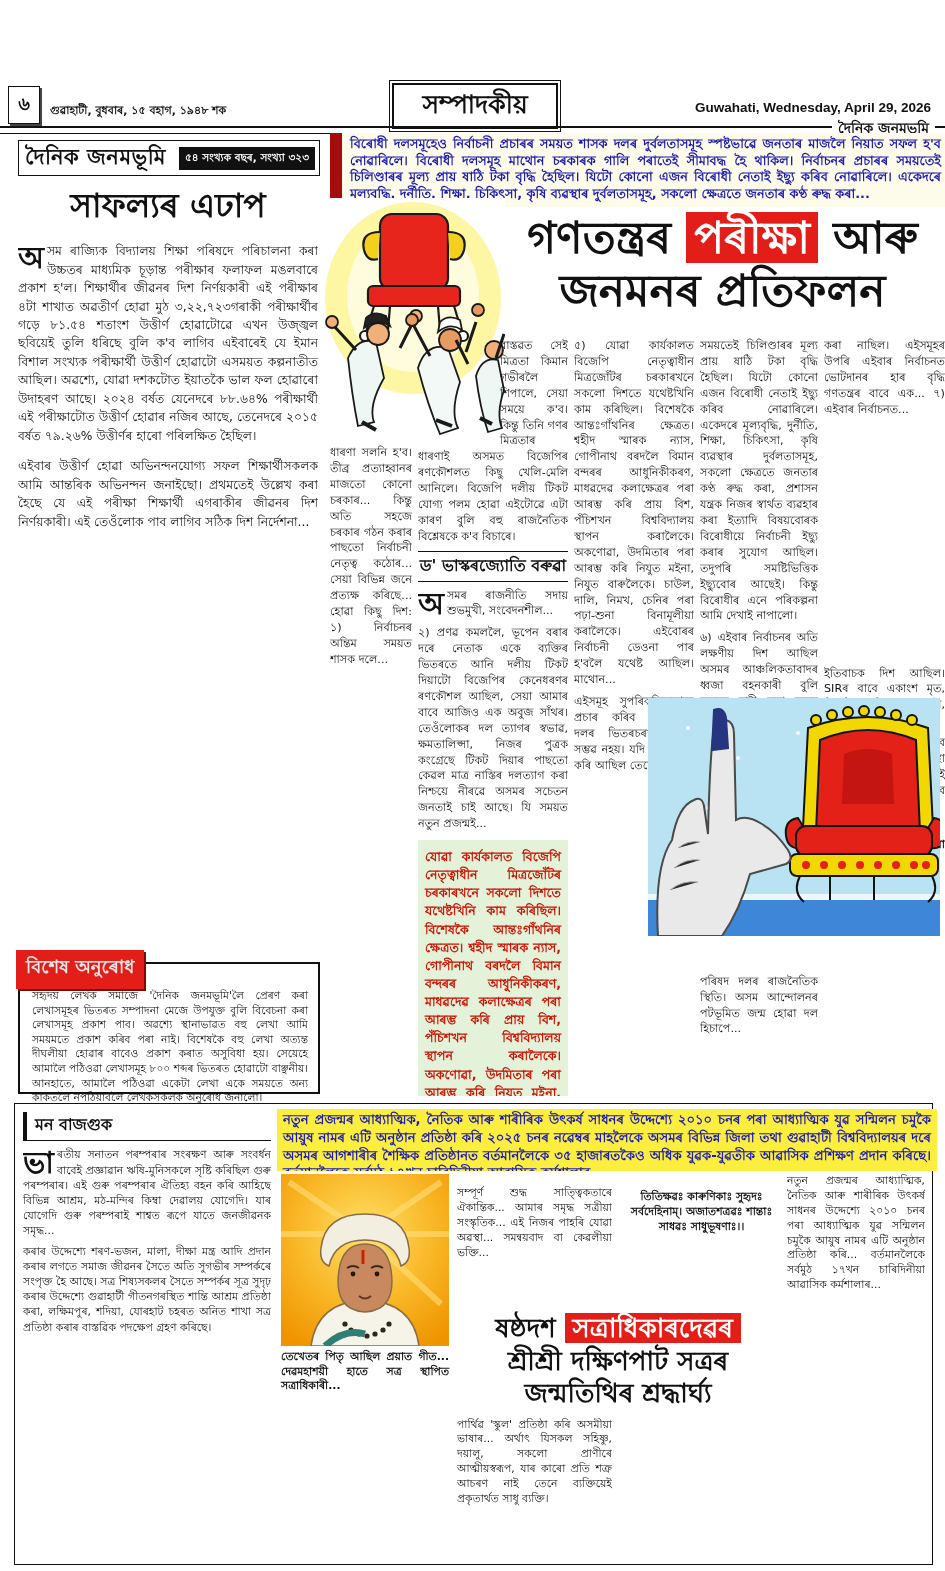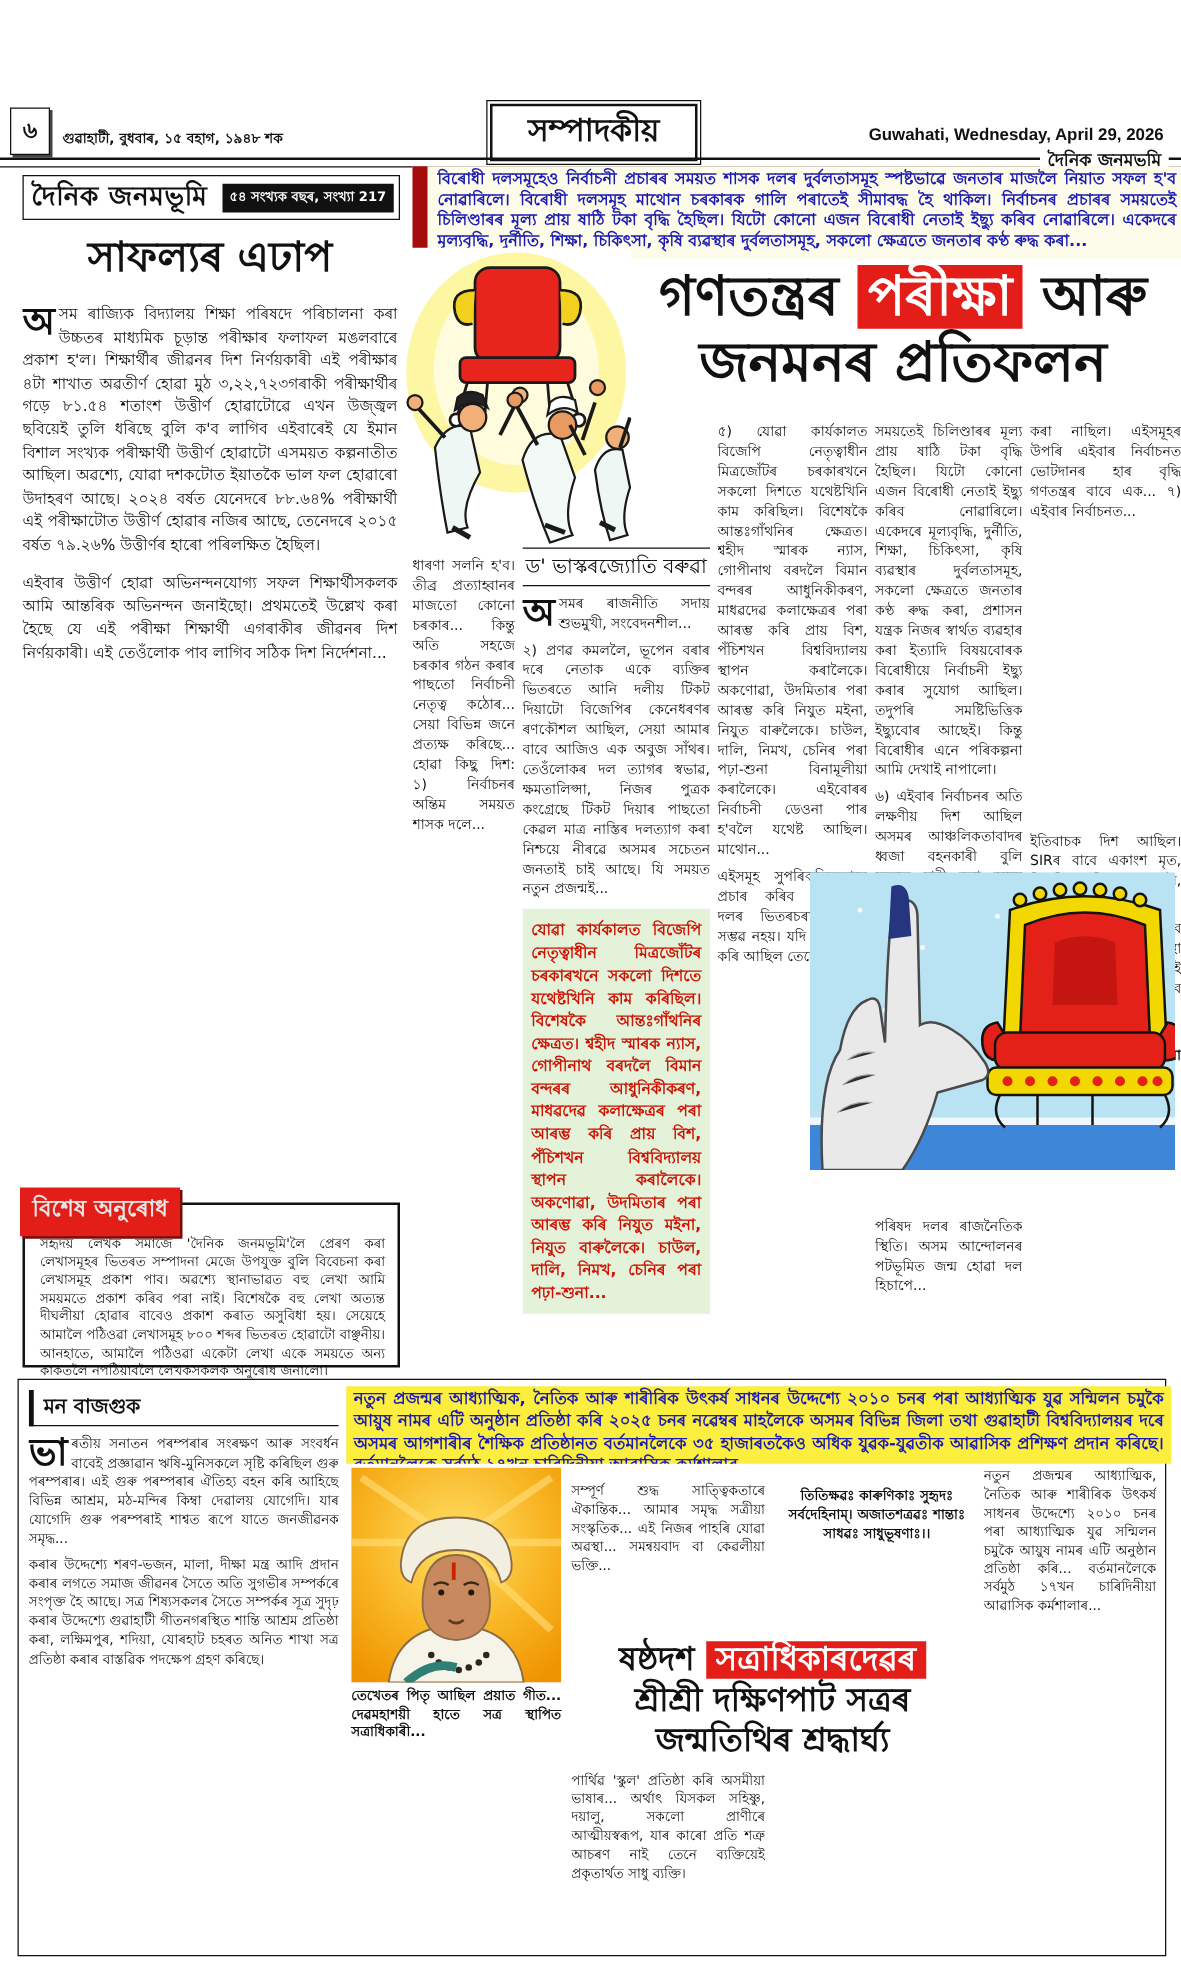--- a/index.html
+++ b/index.html
@@ -29,21 +29,21 @@
   .req-sign{text-align:right;font-weight:bold;font-size:11px;margin:2px 12px 0 0;}
   
   .banner{left:330px;top:133px;width:615px;height:74px;background:#fdfbe9;display:flex;}
   .banner-bar{width:12px;background:#a50d0d;flex:none;}
   .banner-text{padding:3px 4px 0 8px;font-size:12.8px;font-weight:bold;color:#1b1bb2;line-height:1.3;text-align:justify;}
   
   .cartoon{left:318px;top:198px;width:187px;height:237px;}
   .main-headline{left:500px;top:212px;width:445px;text-align:center;font-weight:bold;line-height:1.2;}
   .mh-line{font-size:44px;}
   .hl-red{background:#e31e18;color:#fff;padding:0 8px;}
-  .byline{font-size:16px;font-weight:normal;border-top:1.5px solid #111;border-bottom:1.5px solid #111;
+  .byline{font-size:16px;font-weight:bold;border-top:1.5px solid #111;border-bottom:1.5px solid #111;
     padding:3px 0;margin:6px 0;text-align:center;}
   .col{position:absolute;top:338px;height:758px;font-size:11.2px;line-height:1.42;text-align:justify;overflow:hidden;}
   .col p{margin:0 0 6px 0;}
   .c0{left:330px;width:82px;top:445px;height:650px;}
   .c1{left:418px;width:150px;}
   .c2{left:574px;width:120px;}
   .c3{left:700px;width:118px;}
   .c4{left:824px;width:121px;}
   .cartoon-indent{float:left;width:82px;height:100px;}
   .quote-box{background:#e4f2da;color:#cc1504;font-weight:bold;font-size:12.5px;line-height:1.45;
@@ -79,21 +79,21 @@
 <div class="abs date-as">গুৱাহাটী, বুধবাৰ, ১৫ বহাগ, ১৯৪৮ শক</div>
 <div class="abs section-box">
   <span>সম্পাদকীয়</span>
 </div>
 <div class="abs date-en">Guwahati, Wednesday, April 29, 2026</div>
 <div class="abs toprule"></div>
 <div class="abs plate-label">দৈনিক জনমভূমি</div>
 
 <div class="abs ed-titlebox">
   <span class="ed-masthead">দৈনিক জনমভূমি</span>
-  <span class="ed-issue">৫৪ সংখ্যক বছৰ, সংখ্যা 217</span>
+  <span class="ed-issue">৫৪ সংখ্যক বছৰ, সংখ্যা ৩২৩</span>
 </div>
 <div class="abs ed-headline">সাফল্যৰ এঢাপ</div>
 <div class="abs ed-body">
   <p><span class="dropcap">অ</span><span>সম ৰাজ্যিক বিদ্যালয় শিক্ষা পৰিষদে পৰিচালনা কৰা উচ্চতৰ মাধ্যমিক চূড়ান্ত পৰীক্ষাৰ ফলাফল মঙলবাৰে প্ৰকাশ হ'ল। শিক্ষাৰ্থীৰ জীৱনৰ দিশ নিৰ্ণয়কাৰী এই পৰীক্ষাৰ ৪টা শাখাত অৱতীৰ্ণ হোৱা মুঠ ৩,২২,৭২৩গৰাকী পৰীক্ষাৰ্থীৰ গড়ে ৮১.৫৪ শতাংশ উত্তীৰ্ণ হোৱাটোৱে এখন উজ্জ্বল ছবিয়েই তুলি ধৰিছে বুলি ক'ব লাগিব এইবাৰেই যে ইমান বিশাল সংখ্যক পৰীক্ষাৰ্থী উত্তীৰ্ণ হোৱাটো এসময়ত কল্পনাতীত আছিল। অৱশ্যে, যোৱা দশকটোত ইয়াতকৈ ভাল ফল হোৱাৰো উদাহৰণ আছে। ২০২৪ বৰ্ষত যেনেদৰে ৮৮.৬৪% পৰীক্ষাৰ্থী এই পৰীক্ষাটোত উত্তীৰ্ণ হোৱাৰ নজিৰ আছে, তেনেদৰে ২০১৫ বৰ্ষত ৭৯.২৬% উত্তীৰ্ণৰ হাৰো পৰিলক্ষিত হৈছিল।</span></p>
   <p>এইবাৰ উত্তীৰ্ণ হোৱা অভিনন্দনযোগ্য সফল শিক্ষাৰ্থীসকলক আমি আন্তৰিক অভিনন্দন জনাইছো। প্ৰথমতেই উল্লেখ কৰা হৈছে যে এই পৰীক্ষা শিক্ষাৰ্থী এগৰাকীৰ জীৱনৰ দিশ নিৰ্ণয়কাৰী। এই তেওঁলোক পাব লাগিব সঠিক দিশ নিৰ্দেশনা...</p>
 </div>
 
 <div class="abs req-box">
   <div class="req-title">বিশেষ অনুৰোধ</div>
   <div class="req-body">সহৃদয় লেখক সমাজে 'দৈনিক জনমভূমি'লৈ প্ৰেৰণ কৰা লেখাসমূহৰ ভিতৰত সম্পাদনা মেজে উপযুক্ত বুলি বিবেচনা কৰা লেখাসমূহ প্ৰকাশ পাব। অৱশ্যে স্থানাভাৱত বহু লেখা আমি সময়মতে প্ৰকাশ কৰিব পৰা নাই। বিশেষকৈ বহু লেখা অত্যন্ত দীঘলীয়া হোৱাৰ বাবেও প্ৰকাশ কৰাত অসুবিধা হয়। সেয়েহে আমালৈ পঠিওৱা লেখাসমূহ ৮০০ শব্দৰ ভিতৰত হোৱাটো বাঞ্ছনীয়। আনহাতে, আমালৈ পঠিওৱা একেটা লেখা একে সময়তে অন্য কাকতলৈ নপঠিয়াবলৈ লেখকসকলক অনুৰোধ জনালো।</div>
@@ -151,20 +151,21 @@
   </div>
   <div class="mh-line">জনমনৰ প্ৰতিফলন</div>
 </div>
 
 <div class="col c0">
   <p>ধাৰণা সলনি হ'ব। তীব্ৰ প্ৰত্যাহ্বানৰ মাজতো কোনো চৰকাৰ... কিন্তু অতি সহজে চৰকাৰ গঠন কৰাৰ পাছতো নিৰ্বাচনী নেতৃত্ব কঠোৰ... সেয়া বিভিন্ন জনে প্ৰত্যক্ষ কৰিছে... হোৱা কিছু দিশ: ১) নিৰ্বাচনৰ অন্তিম সময়ত শাসক দলে...</p>
 </div>
 
 <div class="col c1">
   <div class="cartoon-indent"></div>
+  <p>বাস্তৱত সেই মিত্ৰতা কিমান গভীৰলৈ শিপালে, সেয়া সময়ে ক'ব। কিন্তু তিনি গণৰ মিত্ৰতাৰ ধাৰণাই অসমত বিজেপিৰ ৰণকৌশলত কিছু খেলি-মেলি আনিলে। বিজেপি দলীয় টিকট যোগ্য পলম হোৱা এইটোৱে এটা কাৰণ বুলি বহু ৰাজনৈতিক বিশ্লেষকে ক'ব বিচাৰে।</p>
   <div class="byline" style="clear:left">ড' ভাস্কৰজ্যোতি বৰুৱা</div>
   <p><span class="dropcap">অ</span><span>সমৰ ৰাজনীতি সদায় শুভমুখী, সংবেদনশীল...</span></p>
   <p>২) প্ৰণৱ কমললৈ, ভূপেন বৰাৰ দৰে নেতাক একে ব্যক্তিৰ ভিতৰতে আনি দলীয় টিকট দিয়াটো বিজেপিৰ কেনেধৰণৰ ৰণকৌশল আছিল, সেয়া আমাৰ বাবে আজিও এক অবুজ সাঁথৰ। তেওঁলোকৰ দল ত্যাগৰ স্বভাৱ, ক্ষমতালিপ্সা, নিজৰ পুত্ৰক কংগ্ৰেছে টিকট দিয়াৰ পাছতো কেৱল মাত্ৰ নাস্তিৰ দলত্যাগ কৰা নিশ্চয়ে নীৰৱে অসমৰ সচেতন জনতাই চাই আছে। যি সময়ত নতুন প্ৰজন্মই...</p>
   <div class="quote-box">যোৱা কাৰ্যকালত বিজেপি নেতৃত্বাধীন মিত্ৰজোঁটৰ চৰকাৰখনে সকলো দিশতে যথেষ্টখিনি কাম কৰিছিল। বিশেষকৈ আন্তঃগাঁথনিৰ ক্ষেত্ৰত। শ্বহীদ স্মাৰক ন্যাস, গোপীনাথ বৰদলৈ বিমান বন্দৰৰ আধুনিকীকৰণ, মাধৱদেৱ কলাক্ষেত্ৰৰ পৰা আৰম্ভ কৰি প্ৰায় বিশ, পঁচিশখন বিশ্ববিদ্যালয় স্থাপন কৰালৈকে। অকণোৱা, উদমিতাৰ পৰা আৰম্ভ কৰি নিযুত মইনা, নিযুত বাৰুলৈকে। চাউল, দালি, নিমখ, চেনিৰ পৰা পঢ়া-শুনা...</div>
 </div>
 
 <div class="col c2">
   <p>৫) যোৱা কাৰ্যকালত বিজেপি নেতৃত্বাধীন মিত্ৰজোঁটৰ চৰকাৰখনে সকলো দিশতে যথেষ্টখিনি কাম কৰিছিল। বিশেষকৈ আন্তঃগাঁথনিৰ ক্ষেত্ৰত। শ্বহীদ স্মাৰক ন্যাস, গোপীনাথ বৰদলৈ বিমান বন্দৰৰ আধুনিকীকৰণ, মাধৱদেৱ কলাক্ষেত্ৰৰ পৰা আৰম্ভ কৰি প্ৰায় বিশ, পঁচিশখন বিশ্ববিদ্যালয় স্থাপন কৰালৈকে। অকণোৱা, উদমিতাৰ পৰা আৰম্ভ কৰি নিযুত মইনা, নিযুত বাৰুলৈকে। চাউল, দালি, নিমখ, চেনিৰ পৰা পঢ়া-শুনা বিনামূলীয়া কৰালৈকে। এইবোৰৰ নিৰ্বাচনী ডেওনা পাৰ হ'বলৈ যথেষ্ট আছিল। মাথোন...</p>
   <p>এইসমূহ সুপৰিকল্পিতভাৱে প্ৰচাৰ কৰিব লাগিছিল। দলৰ ভিতৰচৰাত সেয়া সম্ভৱ নহয়। যদি সঁচাই কাম কৰি আছিল তেন্তে...</p>
 </div>

